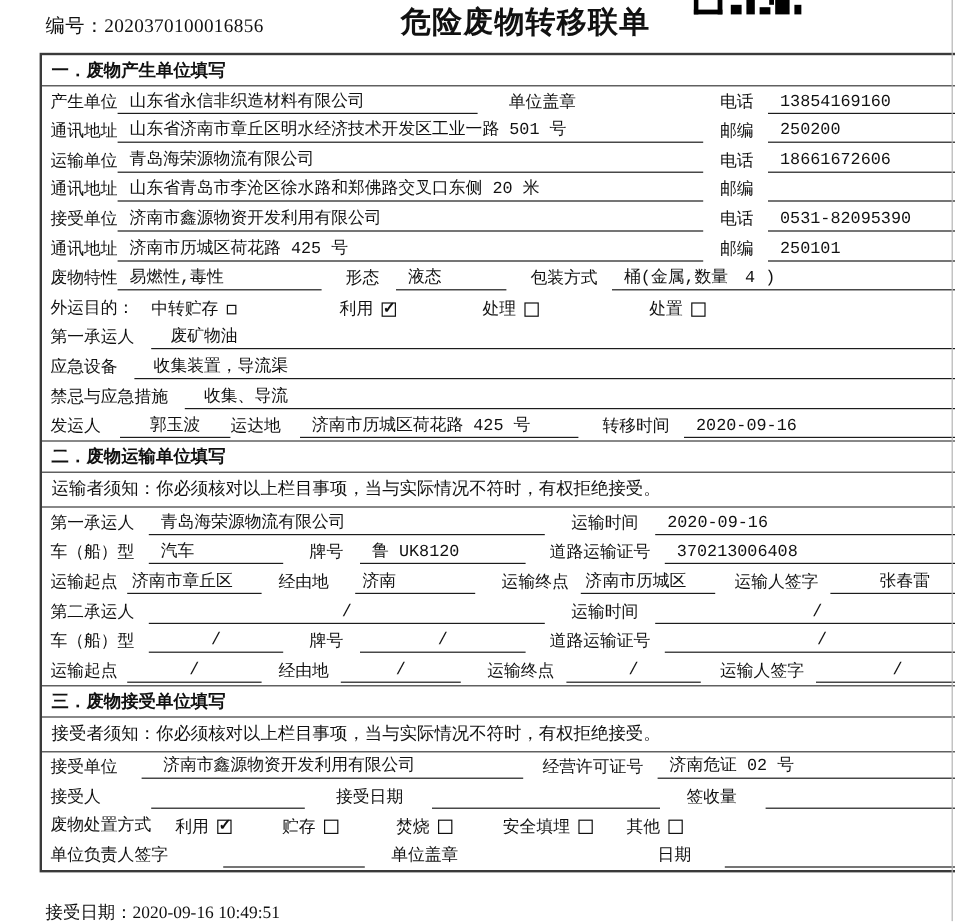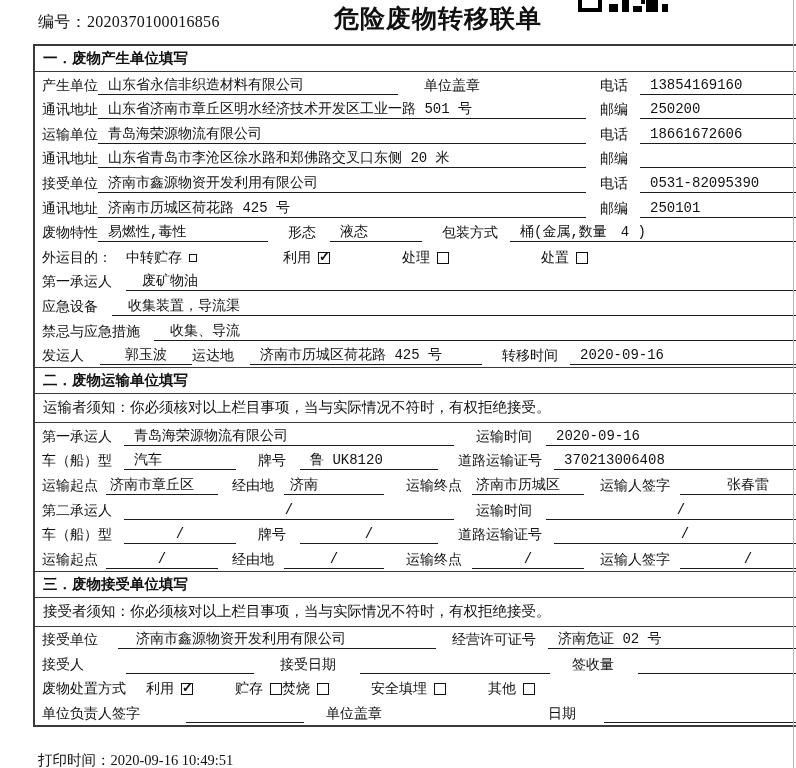--- a/index.html
+++ b/index.html
@@ -179,21 +179,21 @@
         <span class="lbl" style="margin-left:22px">牌号</span>
         <span class="u" style="width:138px;margin-left:14px">鲁 UK8120</span>
         <span class="lbl" style="margin-left:20px">道路运输证号</span>
         <span class="u grow" style="margin-left:12px">370213006408</span>
       </div>
 
       <div class="row">
         <span class="lbl">运输起点</span>
         <span class="u" style="width:112px;margin-left:8px;padding-left:4px">济南市章丘区</span>
         <span class="lbl" style="margin-left:14px">经由地</span>
-        <span class="u" style="width:100px;margin-left:10px;padding-left:6px">济南</span>
+        <span class="u" style="width:100px;margin-left:22px;padding-left:6px">济南</span>
         <span class="lbl" style="margin-left:22px">运输终点</span>
         <span class="u" style="width:112px;margin-left:10px;padding-left:4px">济南市历城区</span>
         <span class="lbl" style="margin-left:16px">运输人签字</span>
         <span class="u c grow" style="margin-left:10px">张春雷</span>
       </div>
 
       <div class="row">
         <span class="lbl">第二承运人</span>
         <span class="u c" style="width:330px;margin-left:12px">/</span>
         <span class="lbl" style="margin-left:22px">运输时间</span>
@@ -244,40 +244,40 @@
       <div class="row">
         <span class="lbl">废物处置方式</span>
         <span class="opt" style="margin-left:20px">
           <span>利用</span>
           <span class="cb on"></span>
         </span>
         <span class="opt" style="margin-left:42px">
           <span>贮存</span>
           <span class="cb"></span>
         </span>
-        <span class="opt" style="">
+        <span class="opt" style="margin-left:48px">
           <span>焚烧</span>
           <span class="cb"></span>
         </span>
         <span class="opt" style="margin-left:42px">
           <span>安全填埋</span>
           <span class="cb"></span>
         </span>
-        <span class="opt" style="margin-left:42px">
+        <span class="opt" style="margin-left:28px">
           <span>其他</span>
           <span class="cb"></span>
         </span>
       </div>
 
       <div class="row">
         <span class="lbl">单位负责人签字</span>
         <span class="u" style="width:118px;margin-left:46px"></span>
         <span class="lbl" style="margin-left:22px">单位盖章</span>
         <span class="lbl" style="margin-left:166px">日期</span>
         <span class="u grow" style="margin-left:28px"></span>
       </div>
     </div>
   </div>
 
-  <div class="print"><span>打印时间：</span><span>2020-09-16 10:49:51</span></div>
+  <div class="print"><span>接受日期：</span><span>2020-09-16 10:49:51</span></div>
 
   <div class="edge-line"></div>
 </div>
 
 </body></html>

